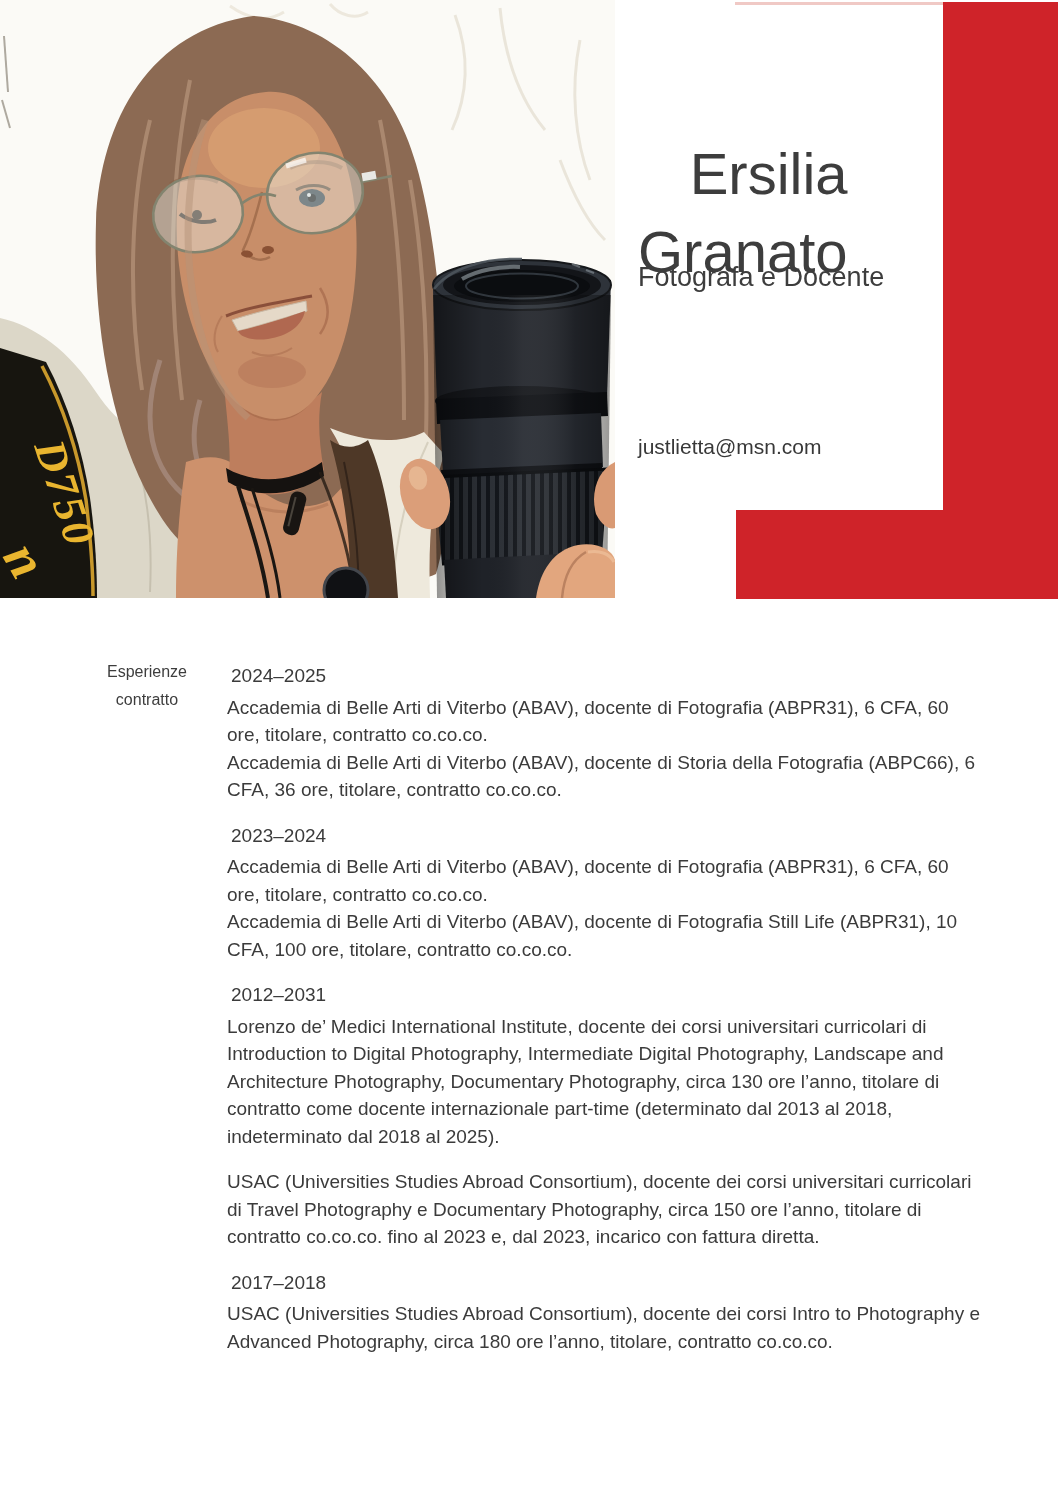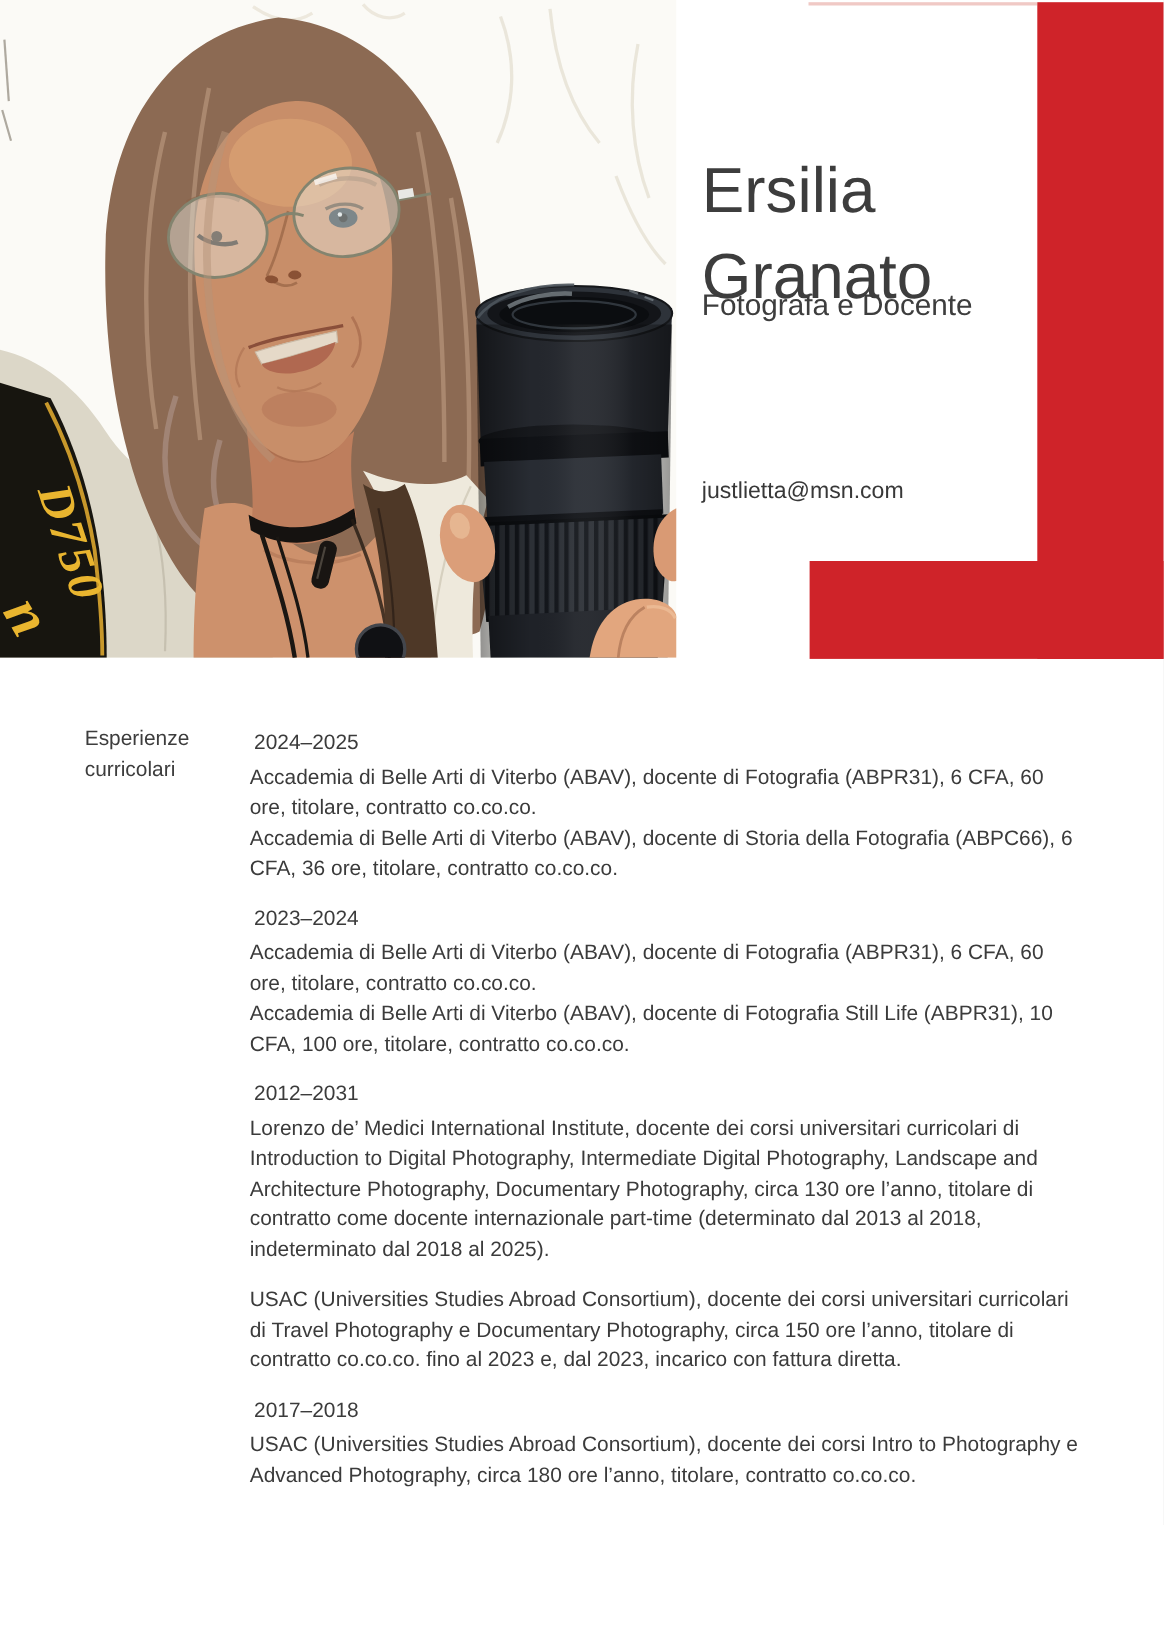--- a/index.html
+++ b/index.html
@@ -14,34 +14,34 @@
   }
   
   .pink-line{position:absolute;left:735px;top:2px;width:208px;height:3px;background:#f0c9c5;}
   .red-vert{position:absolute;left:943px;top:2px;width:115px;height:597px;background:#cf2329;}
   .red-horz{position:absolute;left:736px;top:510px;width:322px;height:89px;background:#cf2329;}
   
   .photo{position:absolute;left:0;top:0;width:615px;height:598px;display:block;}
   
   .name{
     position:absolute;left:638px;top:96px;
-    font-size:58px;line-height:78px;font-weight:400;color:#3d3d3d;letter-spacing:0;
+    font-size:58px;line-height:78px;font-weight:400;color:#3d3d3d;letter-spacing:0;text-align:right;
   }
   .role{
     position:absolute;left:638px;top:260px;
     font-size:27px;line-height:34px;color:#3d3d3d;text-align:center;
   }
   .email{
     position:absolute;left:638px;top:434px;
     font-size:21px;line-height:26px;color:#383838;
   }
   
   .xp-label{
     position:absolute;left:77px;top:658px;width:140px;
-    font-size:19px;line-height:27.5px;color:#3d3d3d;
+    font-size:16px;line-height:27.5px;color:#3d3d3d;text-align:center;
   }
   .xp-col{
     position:absolute;left:227px;top:658px;width:758px;
     font-size:19px;line-height:27.5px;color:#3b3b3b;
   }
   .xp-section{margin:0 0 18px 0;}
   .xp-years{margin:4px;font-size:19px;font-weight:400;line-height:27.5px;color:#3b3b3b;}
   .xp-section p{margin:0;}
 </style>
 </head>
@@ -227,21 +227,21 @@
       </g>
     </g>
   </svg>
 
   <h1 class="name"><span>Ersilia</span><br><span>Granato</span></h1>
 
   <div class="role">Fotografa e Docente</div>
 
   <div class="email">justlietta@msn.com</div>
 
-  <div class="xp-label"><span>Esperienze</span><br><span>curricolari</span></div>
+  <div class="xp-label"><span>Esperienze</span><br><span>contratto</span></div>
 
   <div class="xp-col">
 
     <section class="xp-section">
       <h3 class="xp-years">2024–2025</h3>
       <p>Accademia di Belle Arti di Viterbo (ABAV), docente di Fotografia (ABPR31), 6 CFA, 60 ore, titolare, contratto co.co.co.</p>
       <p>Accademia di Belle Arti di Viterbo (ABAV), docente di Storia della Fotografia (ABPC66), 6 CFA, 36 ore, titolare, contratto co.co.co.</p>
     </section>
 
     <section class="xp-section">

